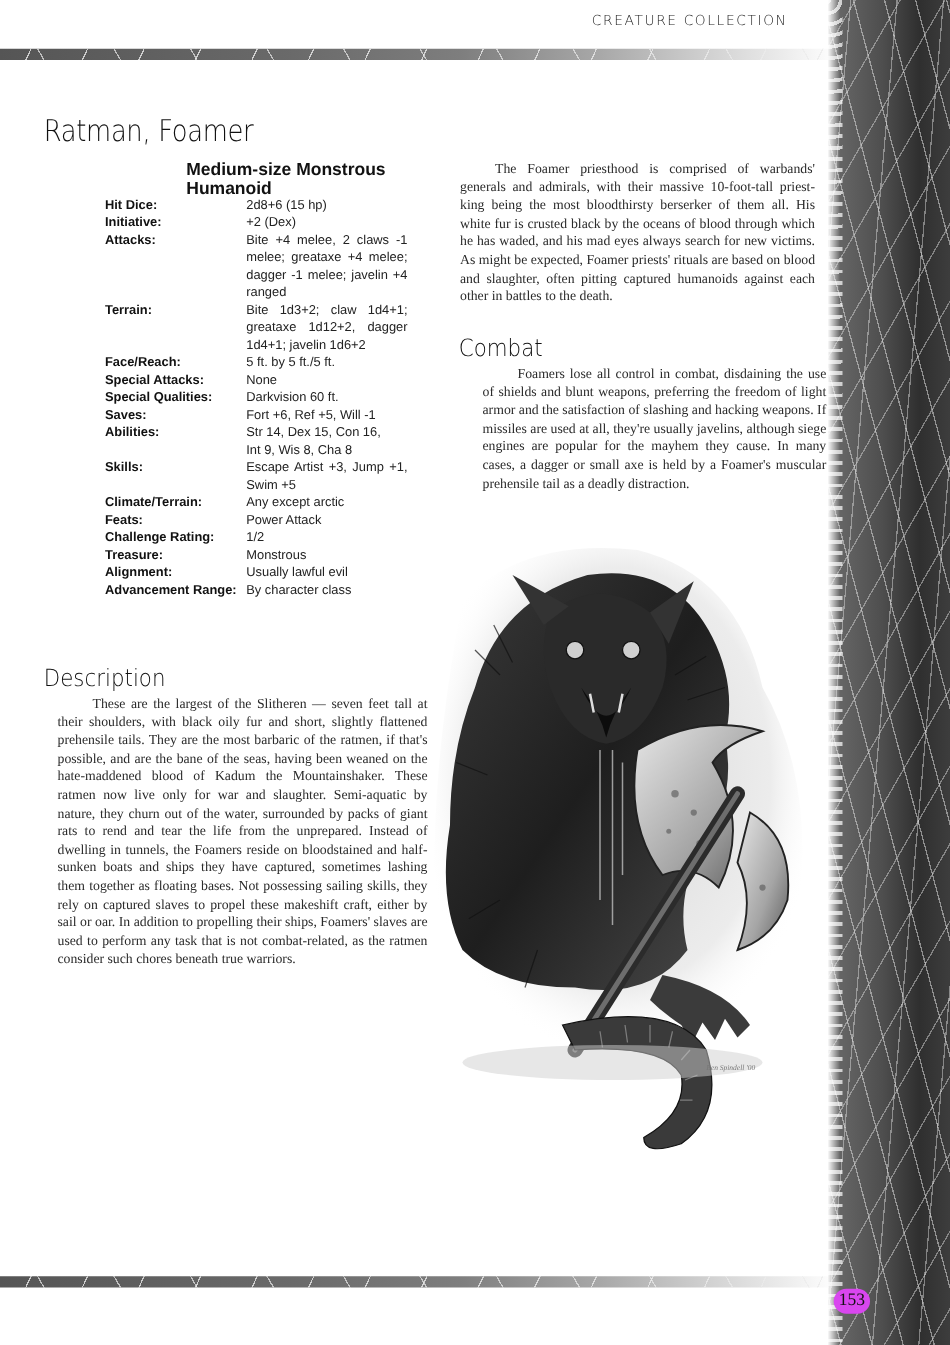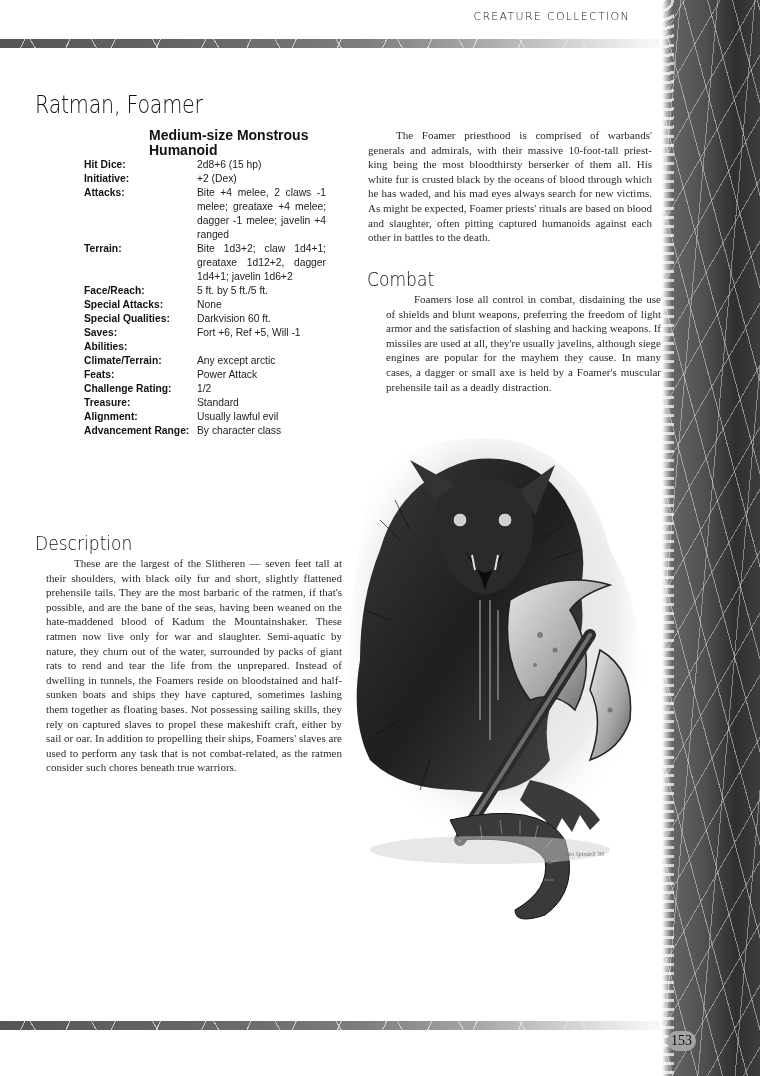--- a/index.html
+++ b/index.html
@@ -74,21 +74,21 @@
       text-align: justify; color: #2a2a2a;
     }
     .body-text p { margin: 0; text-indent: 28px; }
 
     .illustration {
       position: absolute; top: 420px; left: 340px; width: 320px; height: 560px;
     }
     .page-number {
       position: absolute; top: 1031px; left: 667px;
       font-family: "Liberation Serif", serif; font-size: 14px; color: #111;
-      background: #a3a3a3; padding: 2px 4px; border-radius: 12px;
+      background: #d946ef; padding: 2px 4px; border-radius: 12px;
     }
   </style>
 </head>
 <body>
 
 <div class="stone-edge"></div>
 <div class="bar top"></div>
 <div class="bar bottom"></div>
 
 <div class="running-head">Creature Collection</div>
@@ -141,20 +141,30 @@
         </div>
       </div>
       <div class="stat-row">
         <div class="stat-label">Saves:</div>
         <div class="stat-value">
           <span>Fort +6, Ref +5, Will -1</span>
         </div>
       </div>
       <div class="stat-row">
         <div class="stat-label">Abilities:</div>
+        <div class="stat-value">
+          <span>Str 14, Dex 15, Con 16,</span>
+          <span>Int 9, Wis 8, Cha 8</span>
+        </div>
+      </div>
+      <div class="stat-row">
+        <div class="stat-label">Skills:</div>
+        <div class="stat-value">
+          <span>Escape Artist +3, Jump +1, Swim +5</span>
+        </div>
       </div>
       <div class="stat-row">
         <div class="stat-label">Climate/Terrain:</div>
         <div class="stat-value">
           <span>Any except arctic</span>
         </div>
       </div>
       <div class="stat-row">
         <div class="stat-label">Feats:</div>
         <div class="stat-value">
@@ -163,21 +173,21 @@
       </div>
       <div class="stat-row">
         <div class="stat-label">Challenge Rating:</div>
         <div class="stat-value">
           <span>1/2</span>
         </div>
       </div>
       <div class="stat-row">
         <div class="stat-label">Treasure:</div>
         <div class="stat-value">
-          <span>Standard</span>
+          <span>Monstrous</span>
         </div>
       </div>
       <div class="stat-row">
         <div class="stat-label">Alignment:</div>
         <div class="stat-value">
           <span>Usually lawful evil</span>
         </div>
       </div>
       <div class="stat-row">
         <div class="stat-label">Advancement Range:</div>

